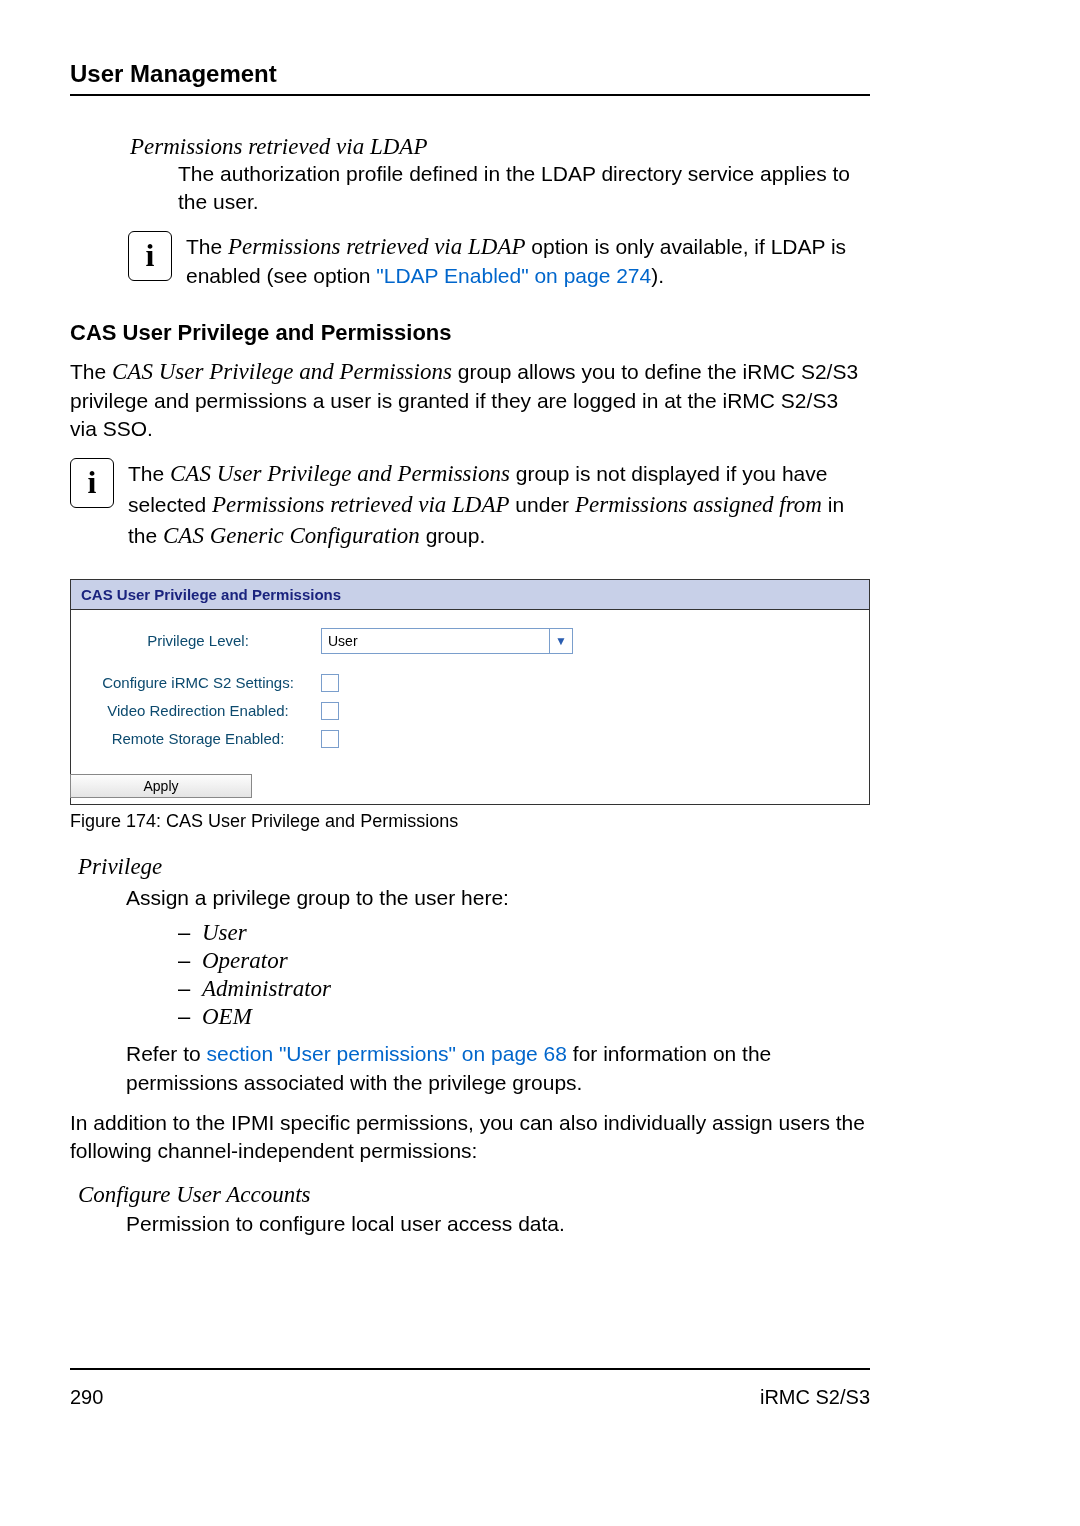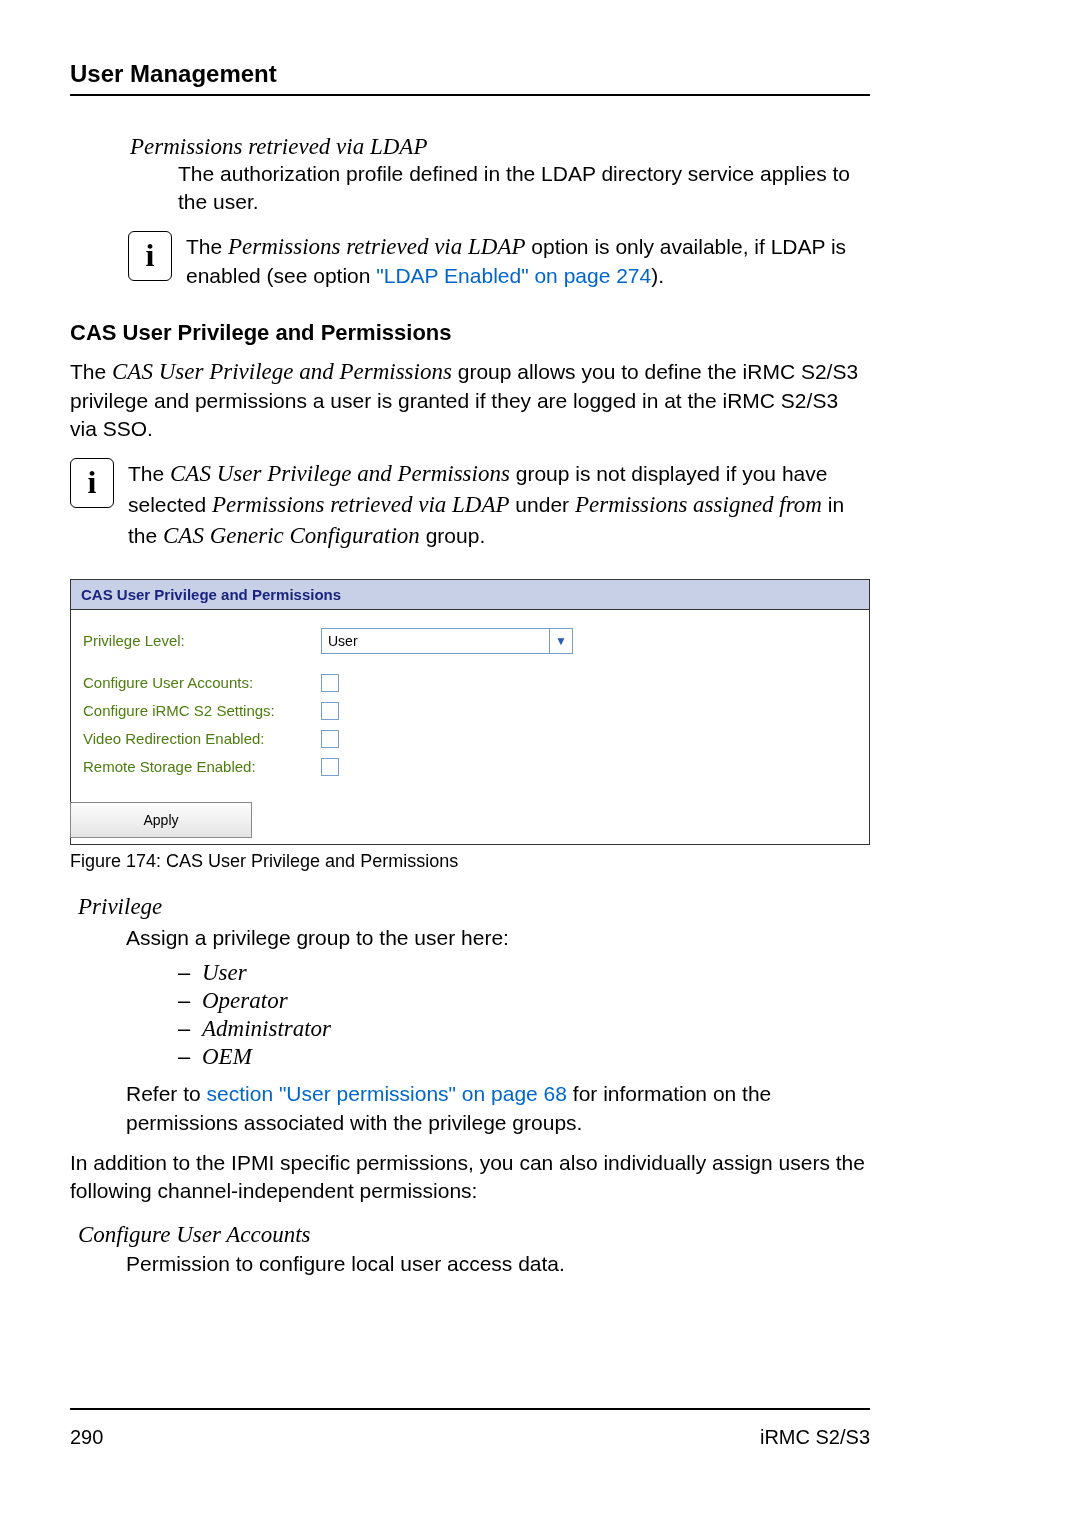--- a/index.html
+++ b/index.html
@@ -83,24 +83,24 @@
   .panel-body {
     padding: 18px 12px 10px 12px;
   }
   .form-row {
     display: flex;
     align-items: center;
     margin-bottom: 10px;
   }
   .form-label {
     width: 230px;
-    text-align: left;
+    text-align: center;
     padding-right: 8px;
     font-size: 15px;
-    color: #4d7c0f;
+    color: #0c4a6e;
   }
   .dropdown {
     display: flex;
     align-items: stretch;
     width: 250px;
     height: 24px;
     border: 1px solid #7a9ecc;
     background: #fff;
     font-size: 14px;
   }
@@ -128,21 +128,21 @@
   .panel-footer {
     padding: 6px 0 6px 0;
   }
   .apply-btn {
     display: inline-block;
     width: 180px;
     border: 1px solid #888;
     background: linear-gradient(#fdfdfd, #e4e4e4);
     font-size: 14px;
     text-align: center;
-    padding: 9px 0;
+    padding: 3px 0;
     margin-left: -1px;
   }
   .fig-caption {
     font-size: 18px;
     margin-top: 6px;
   }
   .priv-list {
     margin: 8px 0 10px 108px;
   }
   .priv-list .li {
@@ -207,24 +207,20 @@
     <div class="panel-header">CAS User Privilege and Permissions</div>
     <div class="panel-body">
       <div class="form-row">
         <div class="form-label">Privilege Level:</div>
         <div class="dropdown">
           <div class="dd-value">User</div>
           <div class="dd-arrow">▼</div>
         </div>
       </div>
       <div style="height:10px"></div>
-      <div class="form-row">
-        <div class="form-label">Configure User Accounts:</div>
-        <div class="checkbox-box"></div>
-      </div>
       <div class="form-row">
         <div class="form-label">Configure iRMC S2 Settings:</div>
         <div class="checkbox-box"></div>
       </div>
       <div class="form-row">
         <div class="form-label">Video Redirection Enabled:</div>
         <div class="checkbox-box"></div>
       </div>
       <div class="form-row">
         <div class="form-label">Remote Storage Enabled:</div>

